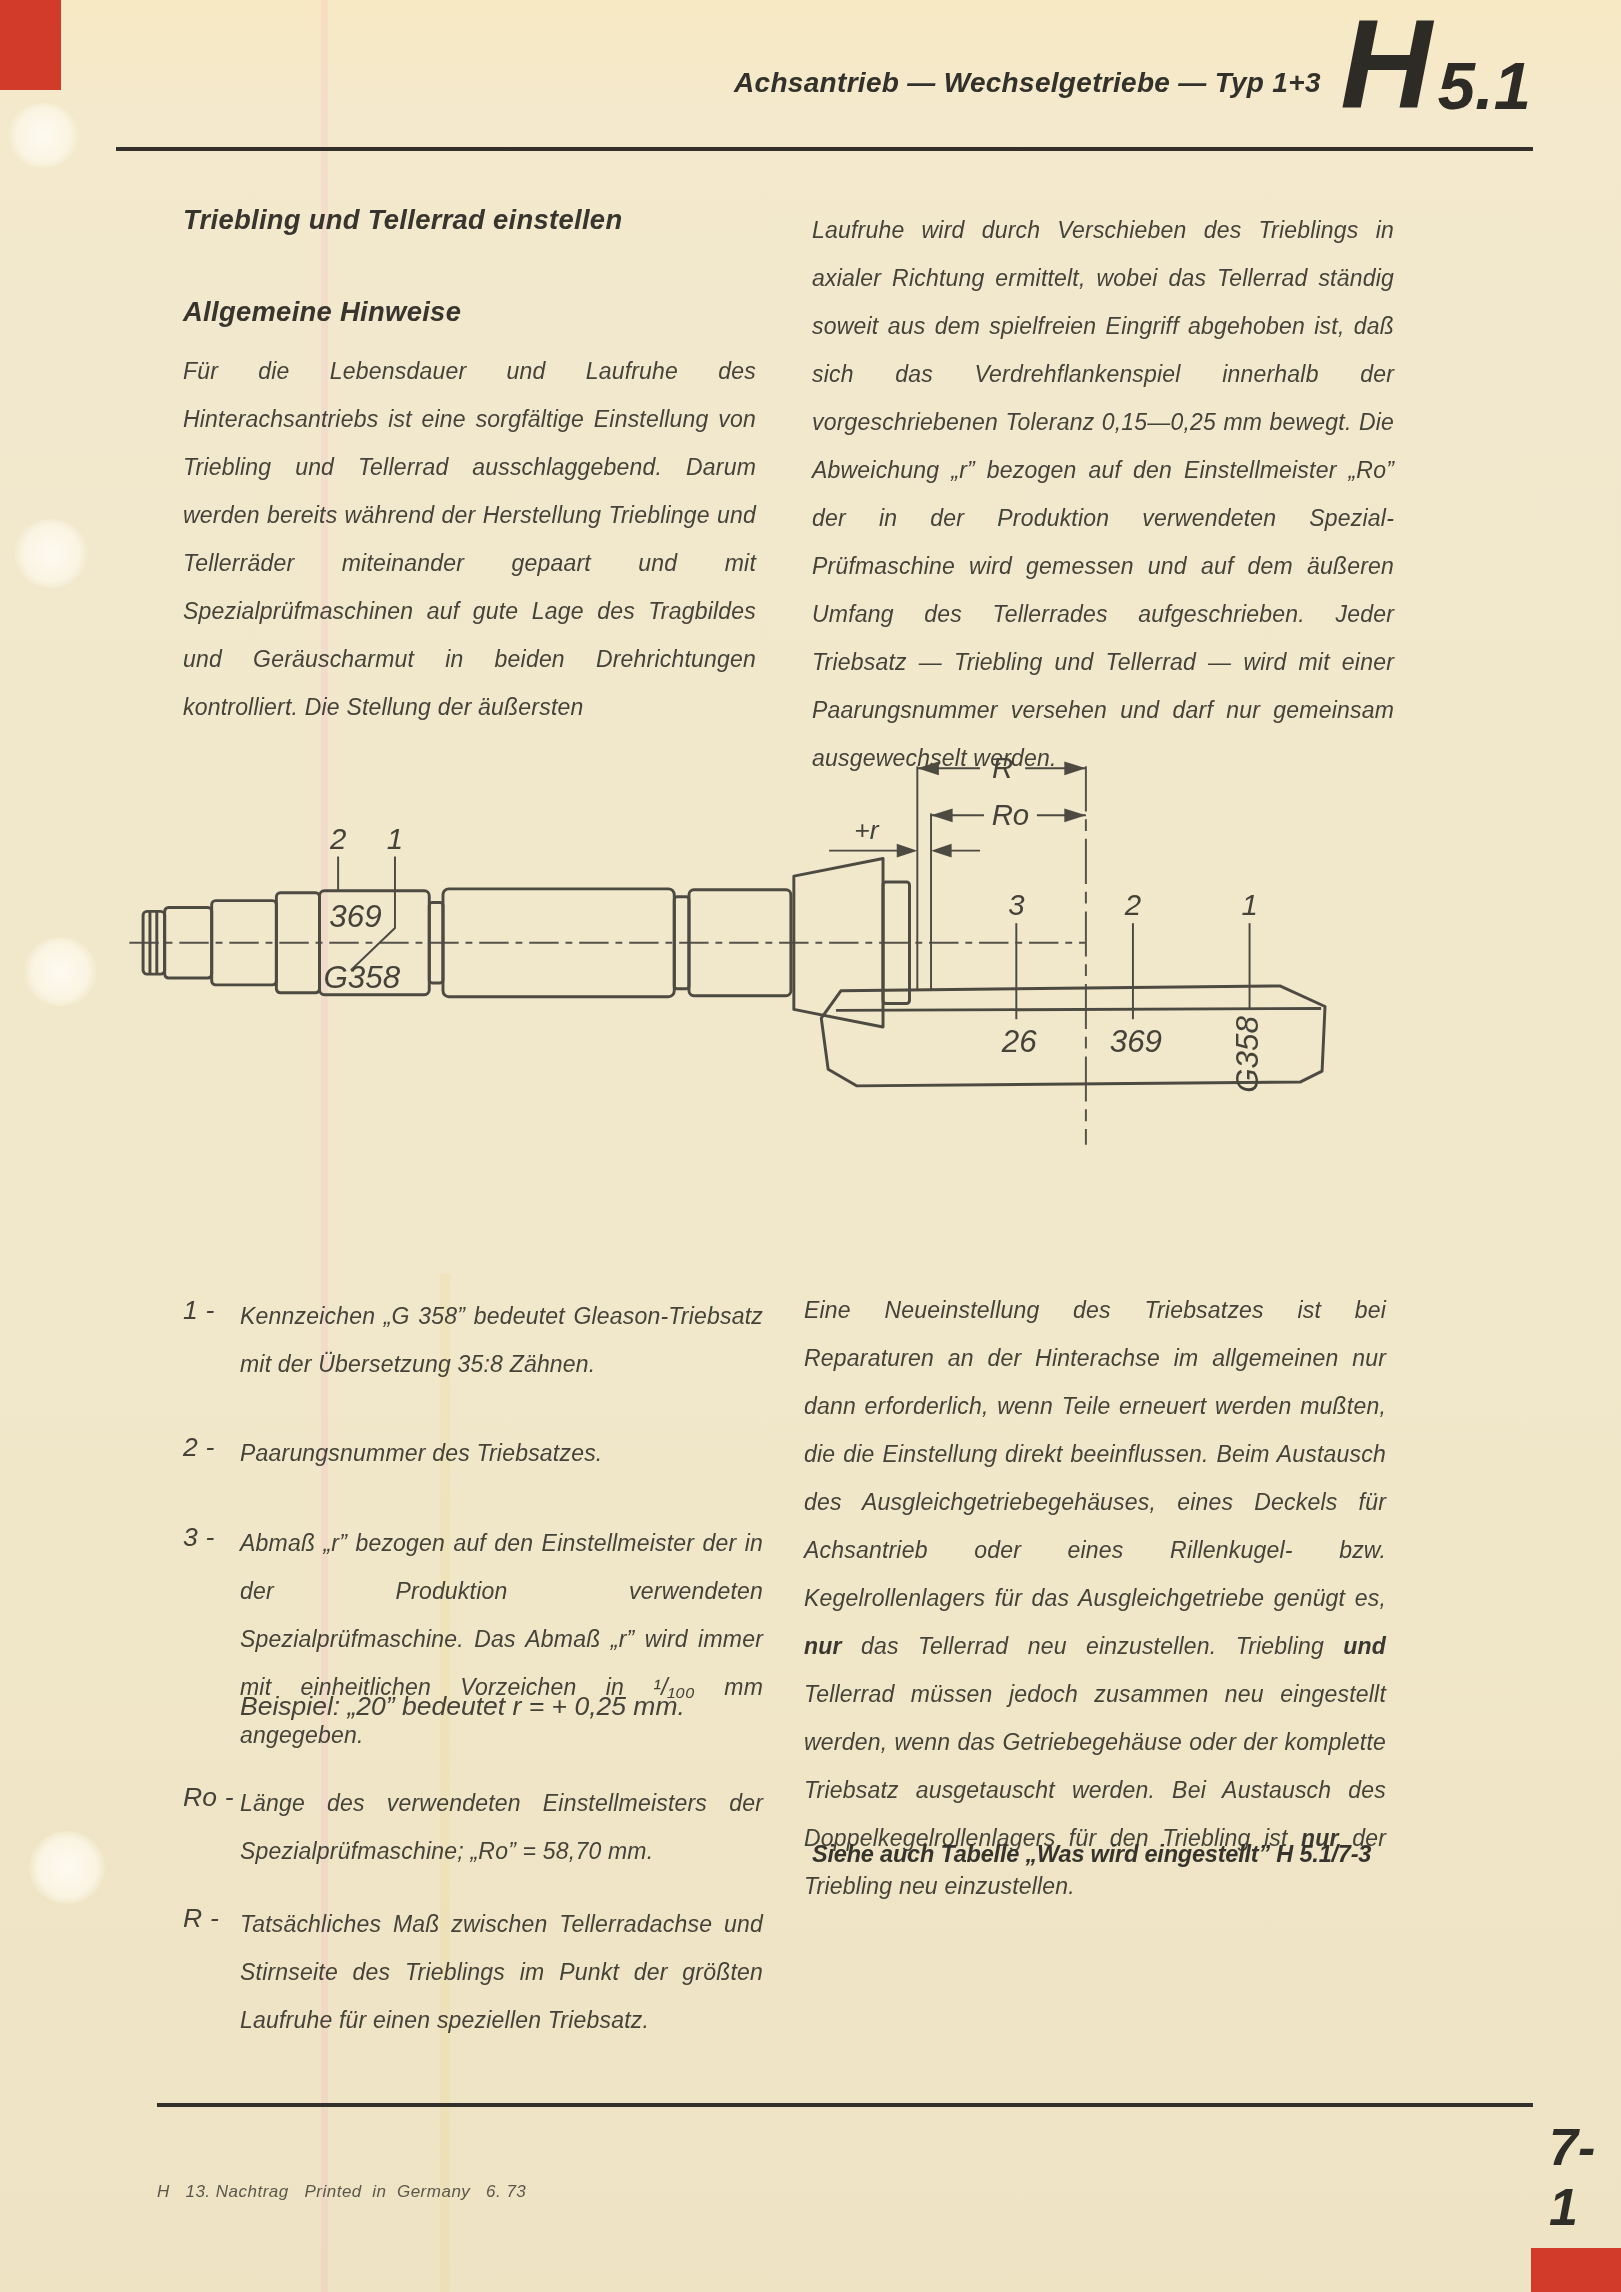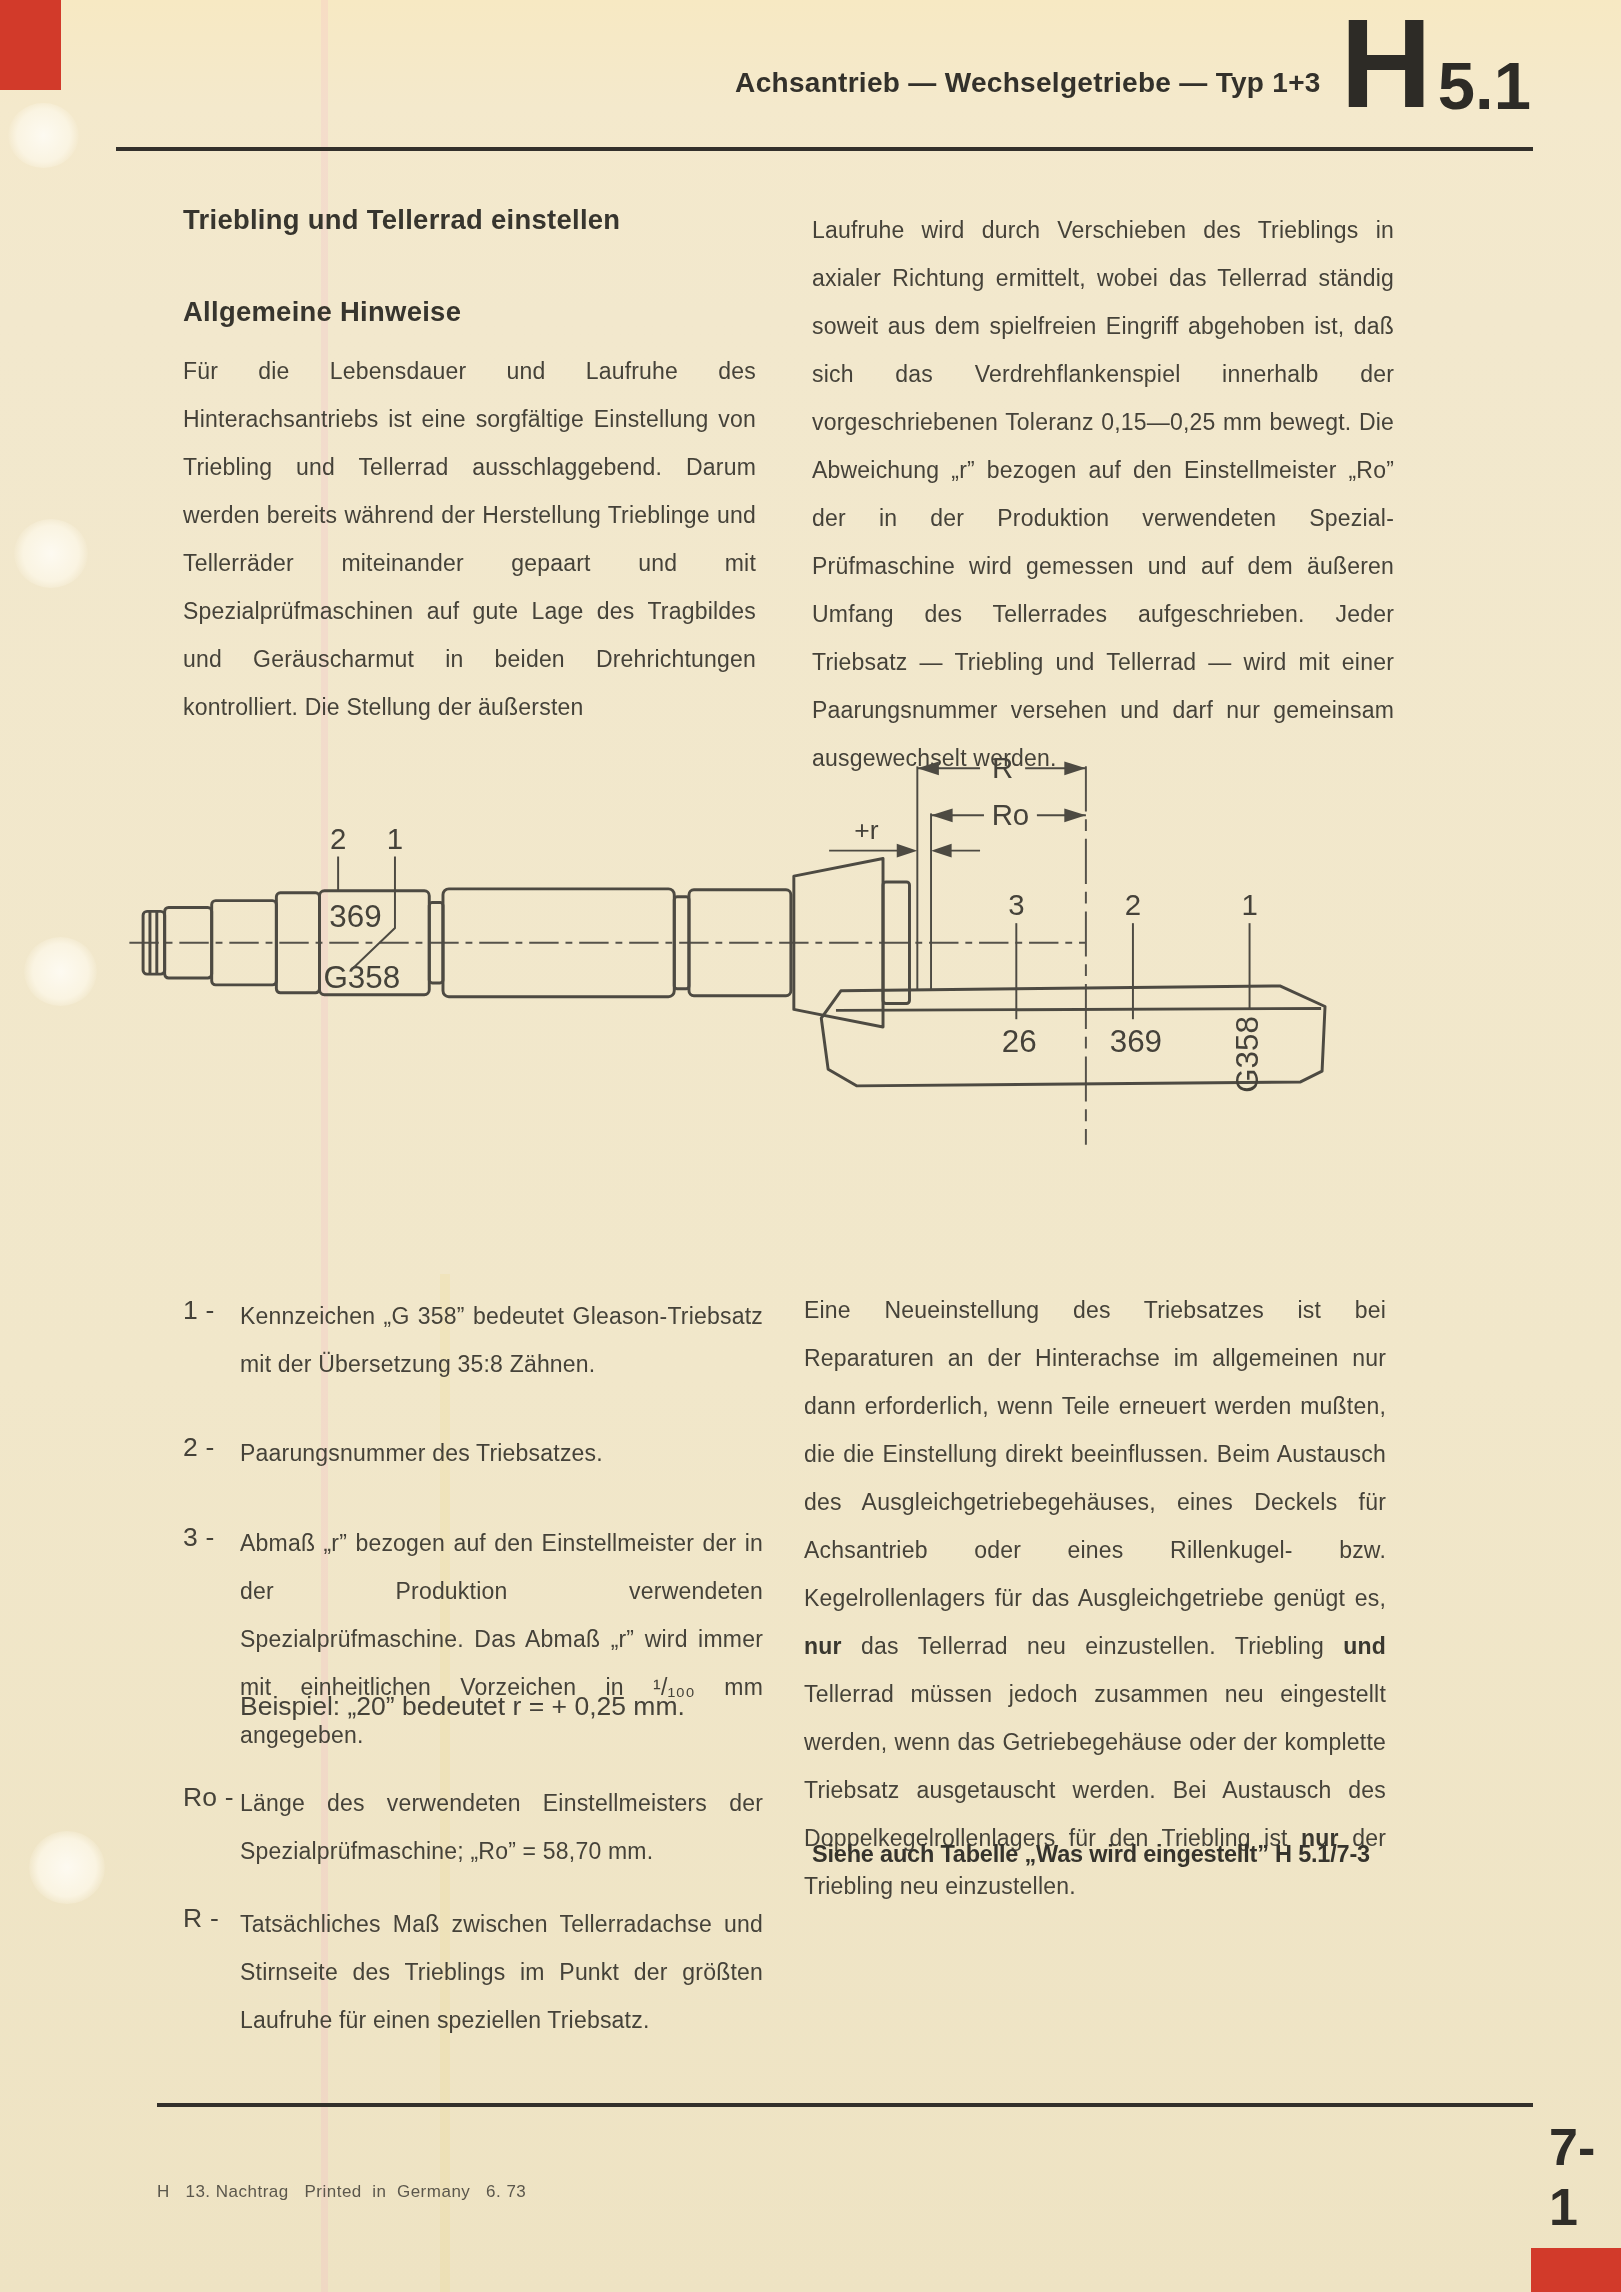--- a/index.html
+++ b/index.html
@@ -1,19 +1,20 @@
 <!DOCTYPE html>
 <html><head>
 <meta charset="utf-8">
 <style>
   html,body{margin:0;padding:0;background:#777;}
   .page{
     position:relative;width:1621px;height:2293px;overflow:hidden;
     font-family:"Liberation Sans",sans-serif;color:#454239;
     background:linear-gradient(180deg,#f7e9c3 0px,#f4e9cc 108px,#f2e8cd 314px,#f1e7ca 60%,#eee3c3 100%);
+    font-style:italic;
   }
   .abs{position:absolute;}
   
   .streak-pink{left:321px;top:0;width:6.9px;height:2293px;background:rgba(246,150,200,.14);}
   .streak-yellow{left:440px;top:1274px;width:9.8px;height:1018px;background:rgba(238,214,120,.16);}
   .hole{border-radius:50%;background:radial-gradient(circle,#fdfaf1 0%,#faf4e2 55%,rgba(250,244,226,0) 75%);}
   .hole1{left:7.8px;top:103px;width:71px;height:65px;}
   .hole2{left:13.7px;top:519px;width:74px;height:69px;}
   .hole3{left:23.5px;top:937px;width:73px;height:69px;}
   .hole4{left:29px;top:1831px;width:76px;height:73px;}

